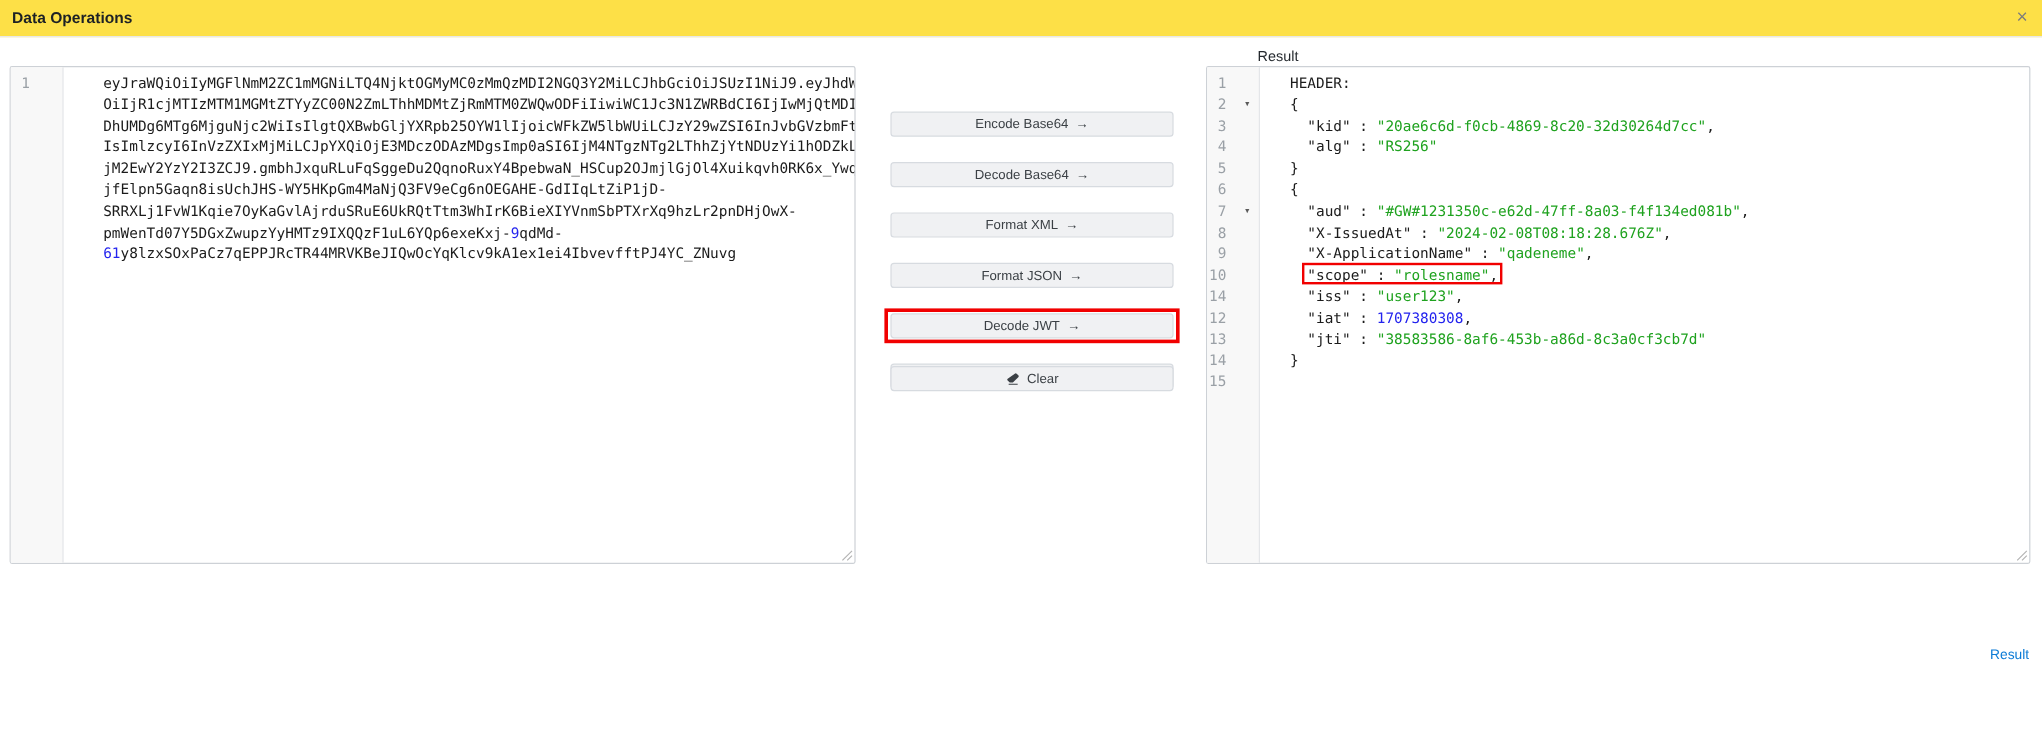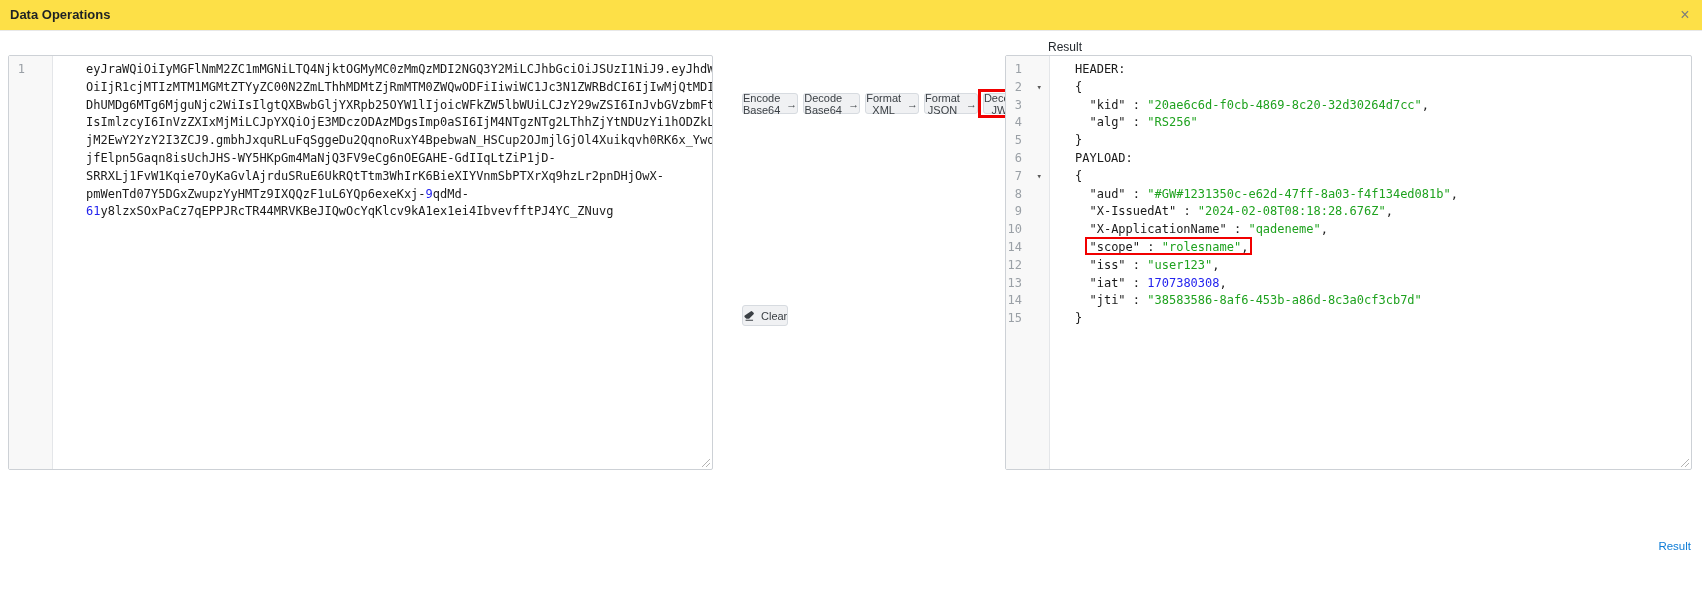--- a/index.html
+++ b/index.html
@@ -27,21 +27,21 @@
     font-family:"DejaVu Sans Mono",monospace;font-size:12px;line-height:17.8px;color:#1b1b1b;box-sizing:border-box;}
   .raw-text{width:643px;white-space:pre-wrap;word-wrap:break-word;overflow-wrap:break-word;margin-left:25px;}
   .code-line{height:17.8px;white-space:pre;padding-left:17px;}
   .tok-plain{color:#1b1b1b;}
   .tok-key{color:#1b1b1b;}
   .tok-string{color:#1fa21f;}
   .tok-number{color:#2323ee;}
   .red-box{position:relative;}
   .red-box::after{content:"";position:absolute;left:-4px;right:-4px;top:-3px;bottom:-1px;border:2px solid #f10000;pointer-events:none;}
 
-  .ops-col{position:absolute;left:742px;top:93px;width:236px;display:flex;flex-direction:row;gap:5px;}
+  .ops-col{position:absolute;left:742px;top:93px;width:236px;display:flex;flex-direction:column;gap:21px;}
   .btn-wrap{position:relative;}
   .btn-wrap.highlighted::after{content:"";position:absolute;left:-5px;right:-5px;top:-4px;bottom:-4px;border:3px solid #f10000;pointer-events:none;}
   .op-btn{width:100%;height:21px;background:#f0f1f3;border:1px solid #d7dbe0;border-radius:3px;
     font-family:"Liberation Sans",sans-serif;font-size:11px;color:#3b4045;cursor:pointer;
     display:flex;align-items:center;justify-content:center;gap:6px;padding:0;}
   .op-btn .arrow{font-size:11px;color:#3b4045;}
   #clear-wrap{margin-top:61px;}
   .eraser-svg{display:inline-block;vertical-align:-1px;}
 
   .grip{position:absolute;right:1px;bottom:1px;width:11px;height:11px;cursor:nwse-resize;}
@@ -137,21 +137,20 @@
       <div class="gutter-line">13</div>
       <div class="gutter-line">14</div>
       <div class="gutter-line">15</div>
     </div>
   <div class="editor-content">
       <div class="code-line"><span class="tok-plain">HEADER:</span></div>
       <div class="code-line"><span class="tok-plain">{</span></div>
       <div class="code-line"><span class="tok-plain">  </span><span class="tok-key">"kid"</span><span class="tok-plain"> : </span><span class="tok-string">"20ae6c6d-f0cb-4869-8c20-32d30264d7cc"</span><span class="tok-plain">,</span></div>
       <div class="code-line"><span class="tok-plain">  </span><span class="tok-key">"alg"</span><span class="tok-plain"> : </span><span class="tok-string">"RS256"</span></div>
       <div class="code-line"><span class="tok-plain">}</span></div>
-      <div class="code-line"><span class="tok-plain">PAYLOAD:</span></div>
       <div class="code-line"><span class="tok-plain">{</span></div>
       <div class="code-line"><span class="tok-plain">  </span><span class="tok-key">"aud"</span><span class="tok-plain"> : </span><span class="tok-string">"#GW#1231350c-e62d-47ff-8a03-f4f134ed081b"</span><span class="tok-plain">,</span></div>
       <div class="code-line"><span class="tok-plain">  </span><span class="tok-key">"X-IssuedAt"</span><span class="tok-plain"> : </span><span class="tok-string">"2024-02-08T08:18:28.676Z"</span><span class="tok-plain">,</span></div>
       <div class="code-line"><span class="tok-plain">  </span><span class="tok-key">"X-ApplicationName"</span><span class="tok-plain"> : </span><span class="tok-string">"qadeneme"</span><span class="tok-plain">,</span></div>
       <div class="code-line"><span class="tok-plain">  </span><span class="red-box"><span class="tok-key">"scope"</span><span class="tok-plain"> : </span><span class="tok-string">"rolesname"</span><span class="tok-plain">,</span></span></div>
       <div class="code-line"><span class="tok-plain">  </span><span class="tok-key">"iss"</span><span class="tok-plain"> : </span><span class="tok-string">"user123"</span><span class="tok-plain">,</span></div>
       <div class="code-line"><span class="tok-plain">  </span><span class="tok-key">"iat"</span><span class="tok-plain"> : </span><span class="tok-number">1707380308</span><span class="tok-plain">,</span></div>
       <div class="code-line"><span class="tok-plain">  </span><span class="tok-key">"jti"</span><span class="tok-plain"> : </span><span class="tok-string">"38583586-8af6-453b-a86d-8c3a0cf3cb7d"</span></div>
       <div class="code-line"><span class="tok-plain">}</span></div>
     </div>

